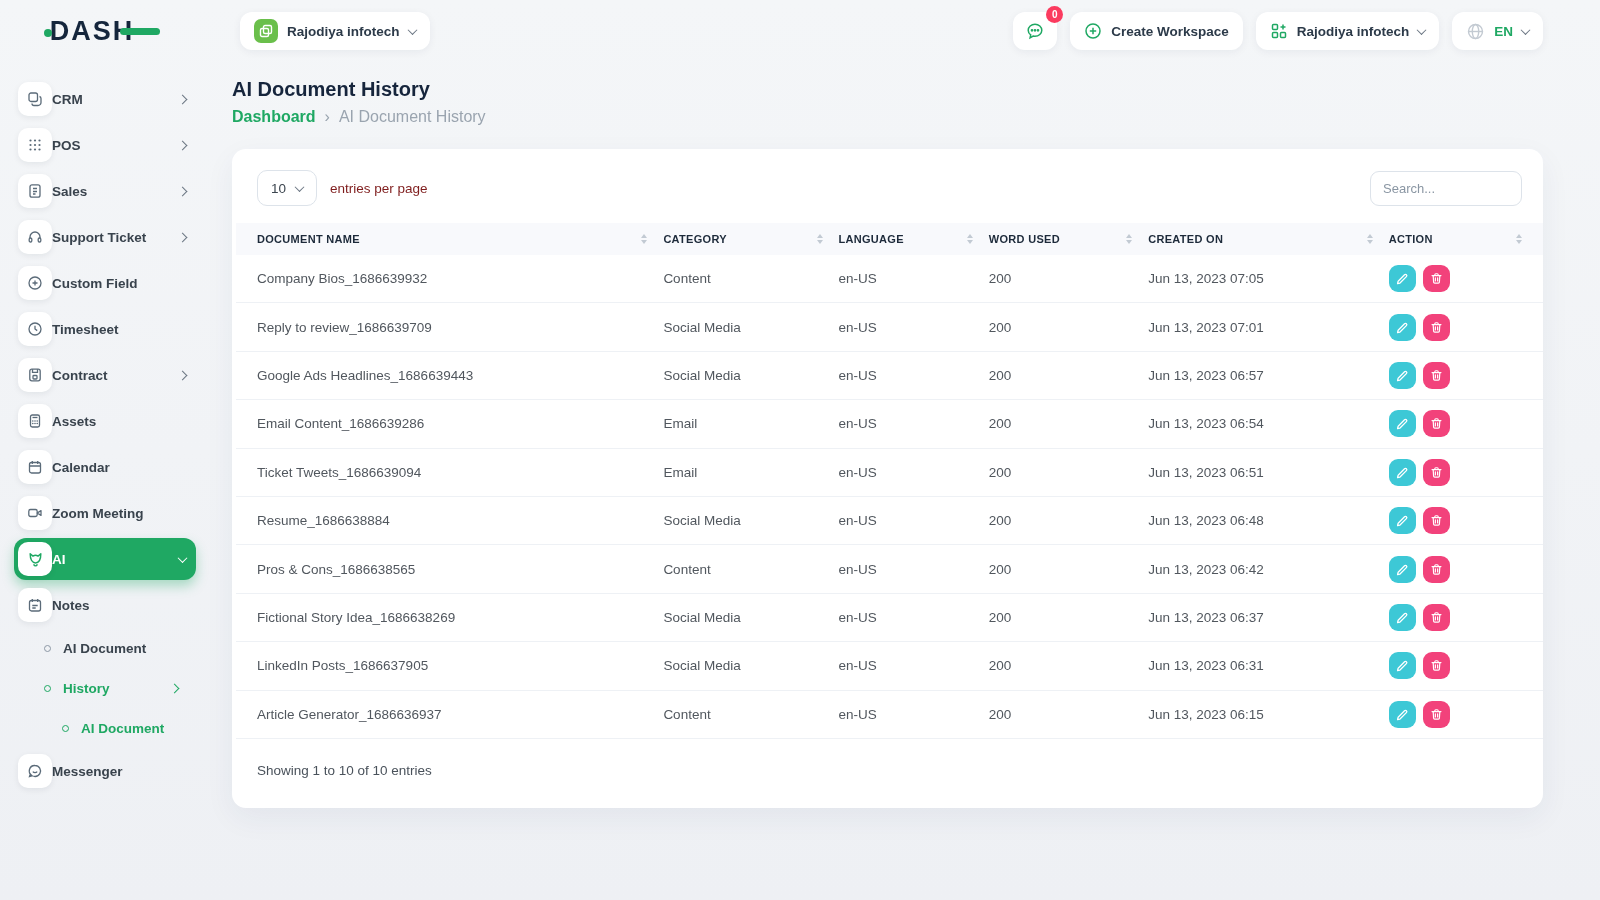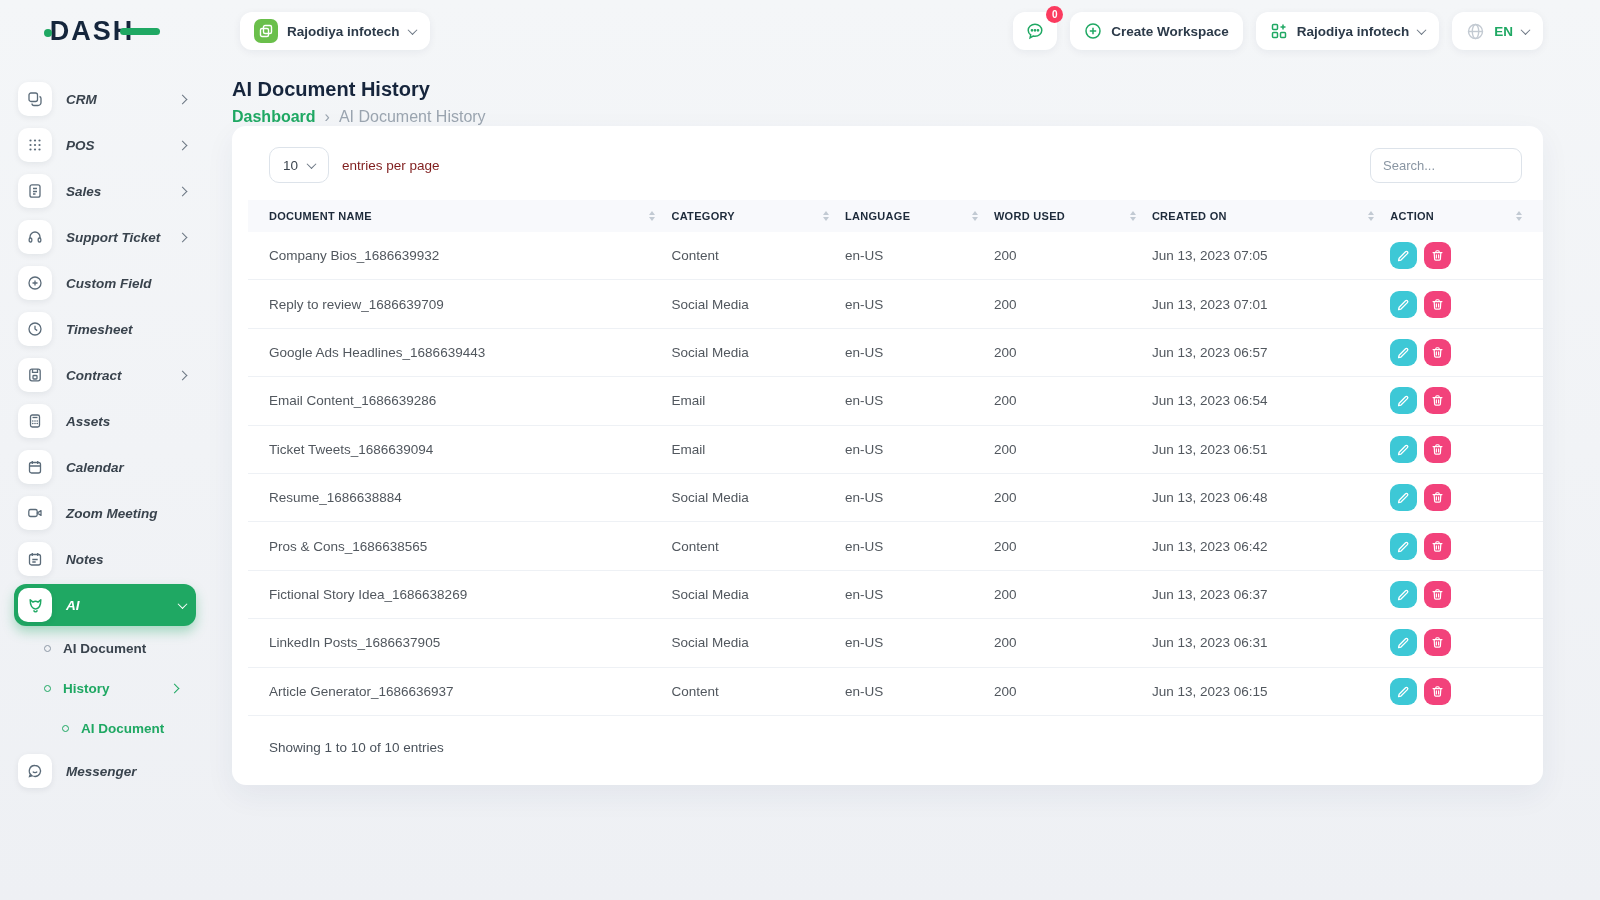--- a/index.html
+++ b/index.html
@@ -23,42 +23,42 @@
   .badge { position:absolute; top:-6px; right:-6px; min-width:17px; height:17px; border-radius:9px; background:#fb3b5f; color:#fff; font-size:10px; font-weight:700; display:flex; align-items:center; justify-content:center; padding:0 4px; }
   .lang-label { color:#1fa863; font-weight:700; }
   .chev { width:7px; height:7px; border-right:1.7px solid #6b7683; border-bottom:1.7px solid #6b7683; display:inline-block; flex:0 0 auto; }
   .chev.down { transform:rotate(45deg) translate(-1px,-1px); }
   .chev.right { transform:rotate(-45deg); }
   .chev.white { border-color:#fff; }
   .chev.green { border-color:#1fa863; }
   
   .app { display:flex; height:838px; }
   .sidebar { width:210px; flex:0 0 210px; padding:14px 14px 0 14px; overflow:hidden; }
-  .nav-item { display:flex; align-items:center; gap:14px; height:46px; cursor:pointer;font-style:italic; }
+  .nav-item { display:flex; align-items:center; height:46px; cursor:pointer; }
   .icon-box { width:34px; height:34px; flex:0 0 34px; background:#fff; border-radius:10px; box-shadow:0 2px 6px rgba(16,24,40,.07); display:flex; align-items:center; justify-content:center; margin-left:4px; }
   .nav-label { font-size:13.5px; font-weight:600; color:#39434d; flex:1; }
   .nav-item .chev { margin-right:10px; }
   .nav-item.active-pill { background:#1fa863; border-radius:12px; box-shadow:0 6px 12px rgba(31,168,99,.35); height:42px; margin:2px 0; }
   .nav-item.active-pill .icon-box { margin-left:4px; }
   .nav-item.active-pill .nav-label { color:#fff; }
   .sub-item { display:flex; align-items:center; gap:12px; height:40px; padding-left:30px; cursor:pointer; }
   .sub-item.nested { padding-left:48px; }
   .bullet { width:7px; height:7px; border-radius:50%; border:1.5px solid #8d98a5; flex:0 0 auto; }
   .bullet.green { border-color:#1fa863; }
   .sub-label { font-size:13.5px; font-weight:600; color:#39434d; flex:1; }
   .sub-label.green { color:#1fa863; font-weight:700; }
   svg.ic { display:block; }
   
   .content { flex:1; padding:16px 57px 0 22px; }
   .page-title { font-size:20px; font-weight:700; color:#16253c; }
   .breadcrumb { display:flex; align-items:center; gap:9px; margin-top:7px; font-size:16px; }
   .crumb-link { color:#1fa863; font-weight:600; cursor:pointer; }
   .crumb-sep { color:#9aa4af; }
   .crumb-current { color:#9aa4af; }
-  .card { background:#fff; border-radius:14px; box-shadow:0 10px 30px rgba(27,46,94,.06); padding:21px 0 30px 16px; }
+  .card { margin-top:23px; background:#fff; border-radius:14px; box-shadow:0 10px 30px rgba(27,46,94,.06); padding:21px 0 30px 4px; }
   .controls { display:flex; align-items:center; padding:0 21px; margin-bottom:17px; }
   .pagesize { display:flex; align-items:center; justify-content:center; gap:10px; width:60px; height:36px; border:1px solid #dde3ea; border-radius:10px; background:#fff; font-size:13.5px; color:#3c454f; cursor:pointer; }
   .entries-label { margin-left:13px; font-size:13.5px; color:#7f1d1d; }
   .search-input { margin-left:auto; width:152px; height:35px; border:1px solid #dde3ea; border-radius:9px; padding:0 12px; font-size:13px; color:#3c454f; font-family:inherit; outline:none; }
   .search-input::placeholder { color:#8a96a3; }
   
   .thead { display:flex; background:#f8f9fc; height:32px; align-items:center; }
   .th { display:flex; align-items:center; justify-content:space-between; font-size:11px; font-weight:700; color:#1d2a3a; letter-spacing:.3px; padding-right:16px; }
   .sort { display:flex; flex-direction:column; gap:2px; cursor:pointer; }
   .sort i { display:block; width:0; height:0; border-left:3.5px solid transparent; border-right:3.5px solid transparent; }
@@ -255,39 +255,39 @@
     <div class="nav-item">
       <span class="icon-box">
         <svg class="ic" width="16" height="16" viewBox="0 0 16 16" fill="none" stroke="#5b6b79" stroke-width="1.3">
           <rect x="1.8" y="4.5" width="8.4" height="7" rx="1.8"></rect>
             <path d="M10.2 8l3.8-2.4v4.8L10.2 8z" stroke-linejoin="round"></path>
         </svg>
       </span>
       <span class="nav-label">Zoom Meeting</span>
     </div>
 
-    <div class="nav-item">
-      <span class="icon-box">
-        <svg class="ic" width="16" height="16" viewBox="0 0 16 16" fill="none" stroke="#5b6b79" stroke-width="1.3">
-          <rect x="2.5" y="3.5" width="11" height="10.5" rx="2"></rect>
-            <path d="M5.3 2v3M10.7 2v3M5.3 8.5h5.4M5.3 11h3.4"></path>
-        </svg>
-      </span>
-      <span class="nav-label">Notes</span>
-    </div>
-
     <div class="nav-item active-pill">
       <span class="icon-box">
         <svg class="ic" width="17" height="17" viewBox="0 0 16 16" fill="none" stroke="#1fa863" stroke-width="1.4" stroke-linejoin="round">
           <path d="M3 2.6c0 5.4 1.9 8.6 5 8.6s5-3.2 5-8.6L10.4 4.8c-1.4-1-3.4-1-4.8 0L3 2.6z"></path>
           <path d="M6.2 12.6c.5.9 1.1 1.4 1.8 1.4s1.3-.5 1.8-1.4"></path>
         </svg>
       </span>
       <span class="nav-label">AI</span>
       <span class="chev down white"></span>
+    </div>
+
+    <div class="nav-item">
+      <span class="icon-box">
+        <svg class="ic" width="16" height="16" viewBox="0 0 16 16" fill="none" stroke="#5b6b79" stroke-width="1.3">
+          <rect x="2.5" y="3.5" width="11" height="10.5" rx="2"></rect>
+            <path d="M5.3 2v3M10.7 2v3M5.3 8.5h5.4M5.3 11h3.4"></path>
+        </svg>
+      </span>
+      <span class="nav-label">Notes</span>
     </div>
 
     <div class="sub-item">
       <span class="bullet"></span>
       <span class="sub-label">AI Document</span>
     </div>
 
     <div class="sub-item">
       <span class="bullet green"></span>
       <span class="sub-label green">History</span>

